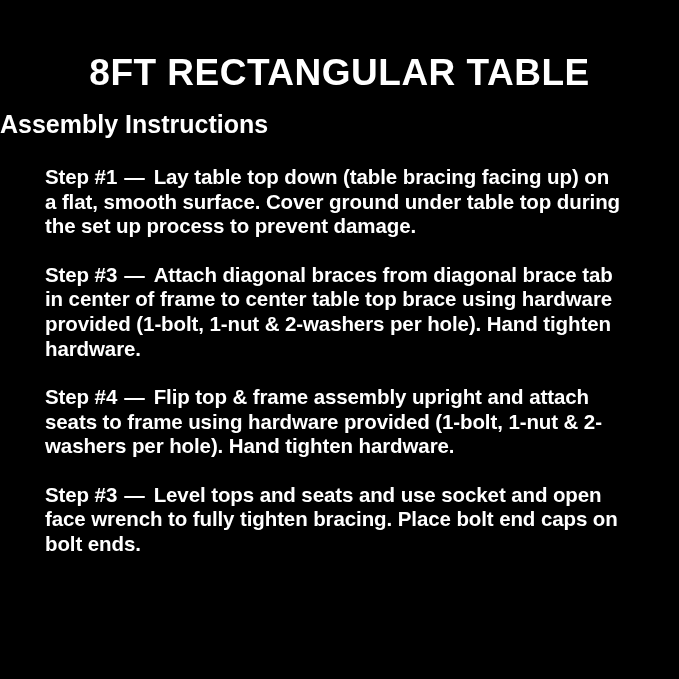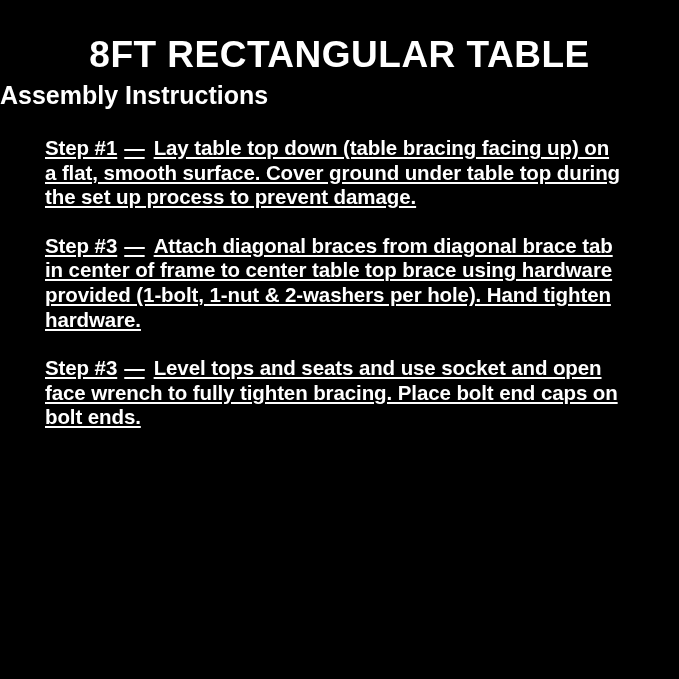--- a/index.html
+++ b/index.html
@@ -13,37 +13,36 @@
     height: 679px;
     background: #000000;
     color: #ffffff;
     font-family: "Liberation Sans", sans-serif;
     font-weight: 700;
     box-sizing: border-box;
     padding-top: 34px;
     overflow: hidden;
   }
   .title {
-    margin: 0;
+    margin: 18px;
     text-align: center;
     font-size: 37px;
     line-height: 1.12;
     letter-spacing: 0.5px;
     font-weight: 800;
   }
   .subtitle {
     margin: 7px 0 0 0;
     font-size: 25px;
     line-height: 1.1;
     font-weight: 700;
   }
   .steps {
     margin-top: 26px;
     padding: 0 56px 0 45px;
-    text-decoration: underline;
   }
   .step {
     margin: 0 0 24px 0;
     font-size: 20.5px;
     line-height: 1.2;
     letter-spacing: -0.1px;
     text-align: left;
   }
   .step .dash {
     margin: 0 9px 0 7px;
@@ -55,16 +54,17 @@
 <div class="page">
   <h1 class="title">8FT RECTANGULAR TABLE</h1>
   <h2 class="subtitle">Assembly Instructions</h2>
 
   <div class="steps">
     <p class="step"><span>Step #1</span><span class="dash">—</span><span>Lay table top down (table bracing facing up) on a flat, smooth surface. Cover ground under table top during the set up process to prevent damage.</span></p>
 
 
     <p class="step"><span>Step #3</span><span class="dash">—</span><span>Attach diagonal braces from diagonal brace tab in center of frame to center table top brace using hardware provided (1-bolt, 1-nut &amp; 2-washers per hole). Hand tighten hardware.</span></p>
 
+    <p class="step"><span>Step #4</span><span class="dash">—</span><span>Flip top &amp; frame assembly upright and attach seats to frame using hardware provided (1-bolt, 1-nut &amp; 2-washers per hole). Hand tighten hardware.</span></p>
 
     <p class="step"><span>Step #3</span><span class="dash">—</span><span>Level tops and seats and use socket and open face wrench to fully tighten bracing. Place bolt end caps on bolt ends.</span></p>
   </div>
 </div>
 
 </body></html>

